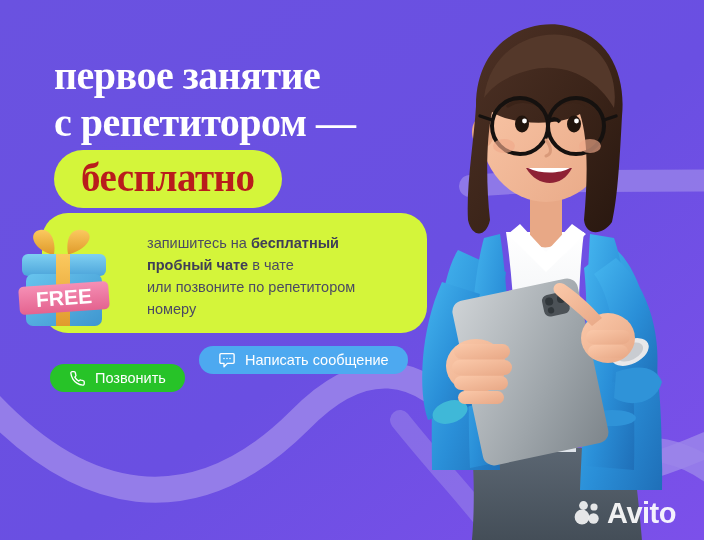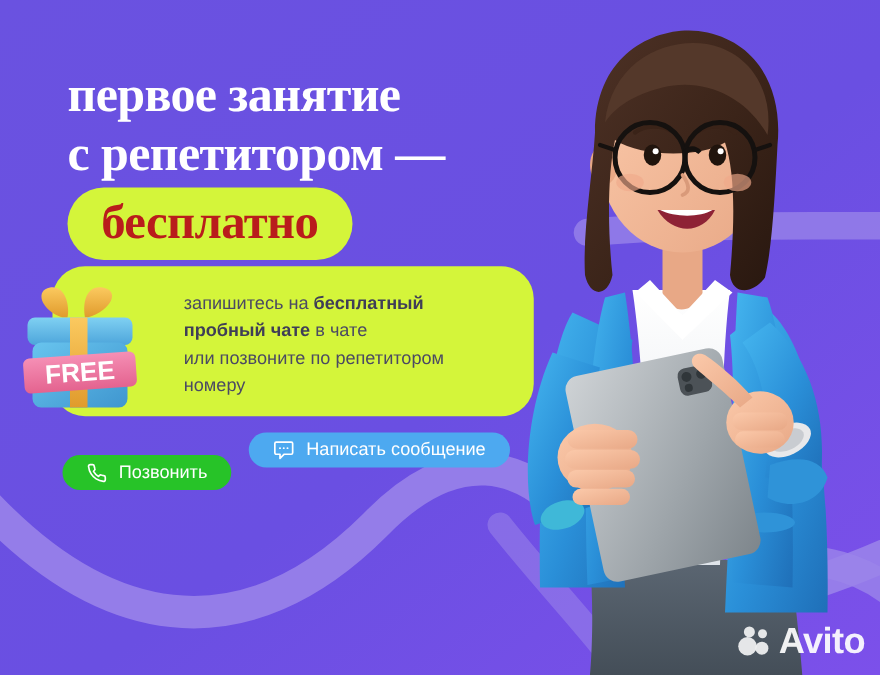--- a/index.html
+++ b/index.html
@@ -123,21 +123,21 @@
     right: -6px;
     bottom: 0;
     width: 330px;
     height: 540px;
     z-index: 4;
   }
 
   
   .avito-logo {
     position: absolute;
-    right: 12px;
+    right: 28px;
     bottom: 12px;
     z-index: 10;
     display: flex;
     align-items: center;
     gap: 6px;
     opacity: 0.92;
   }
   .avito-word {
     color: #ffffff;
     font-size: 29px;

